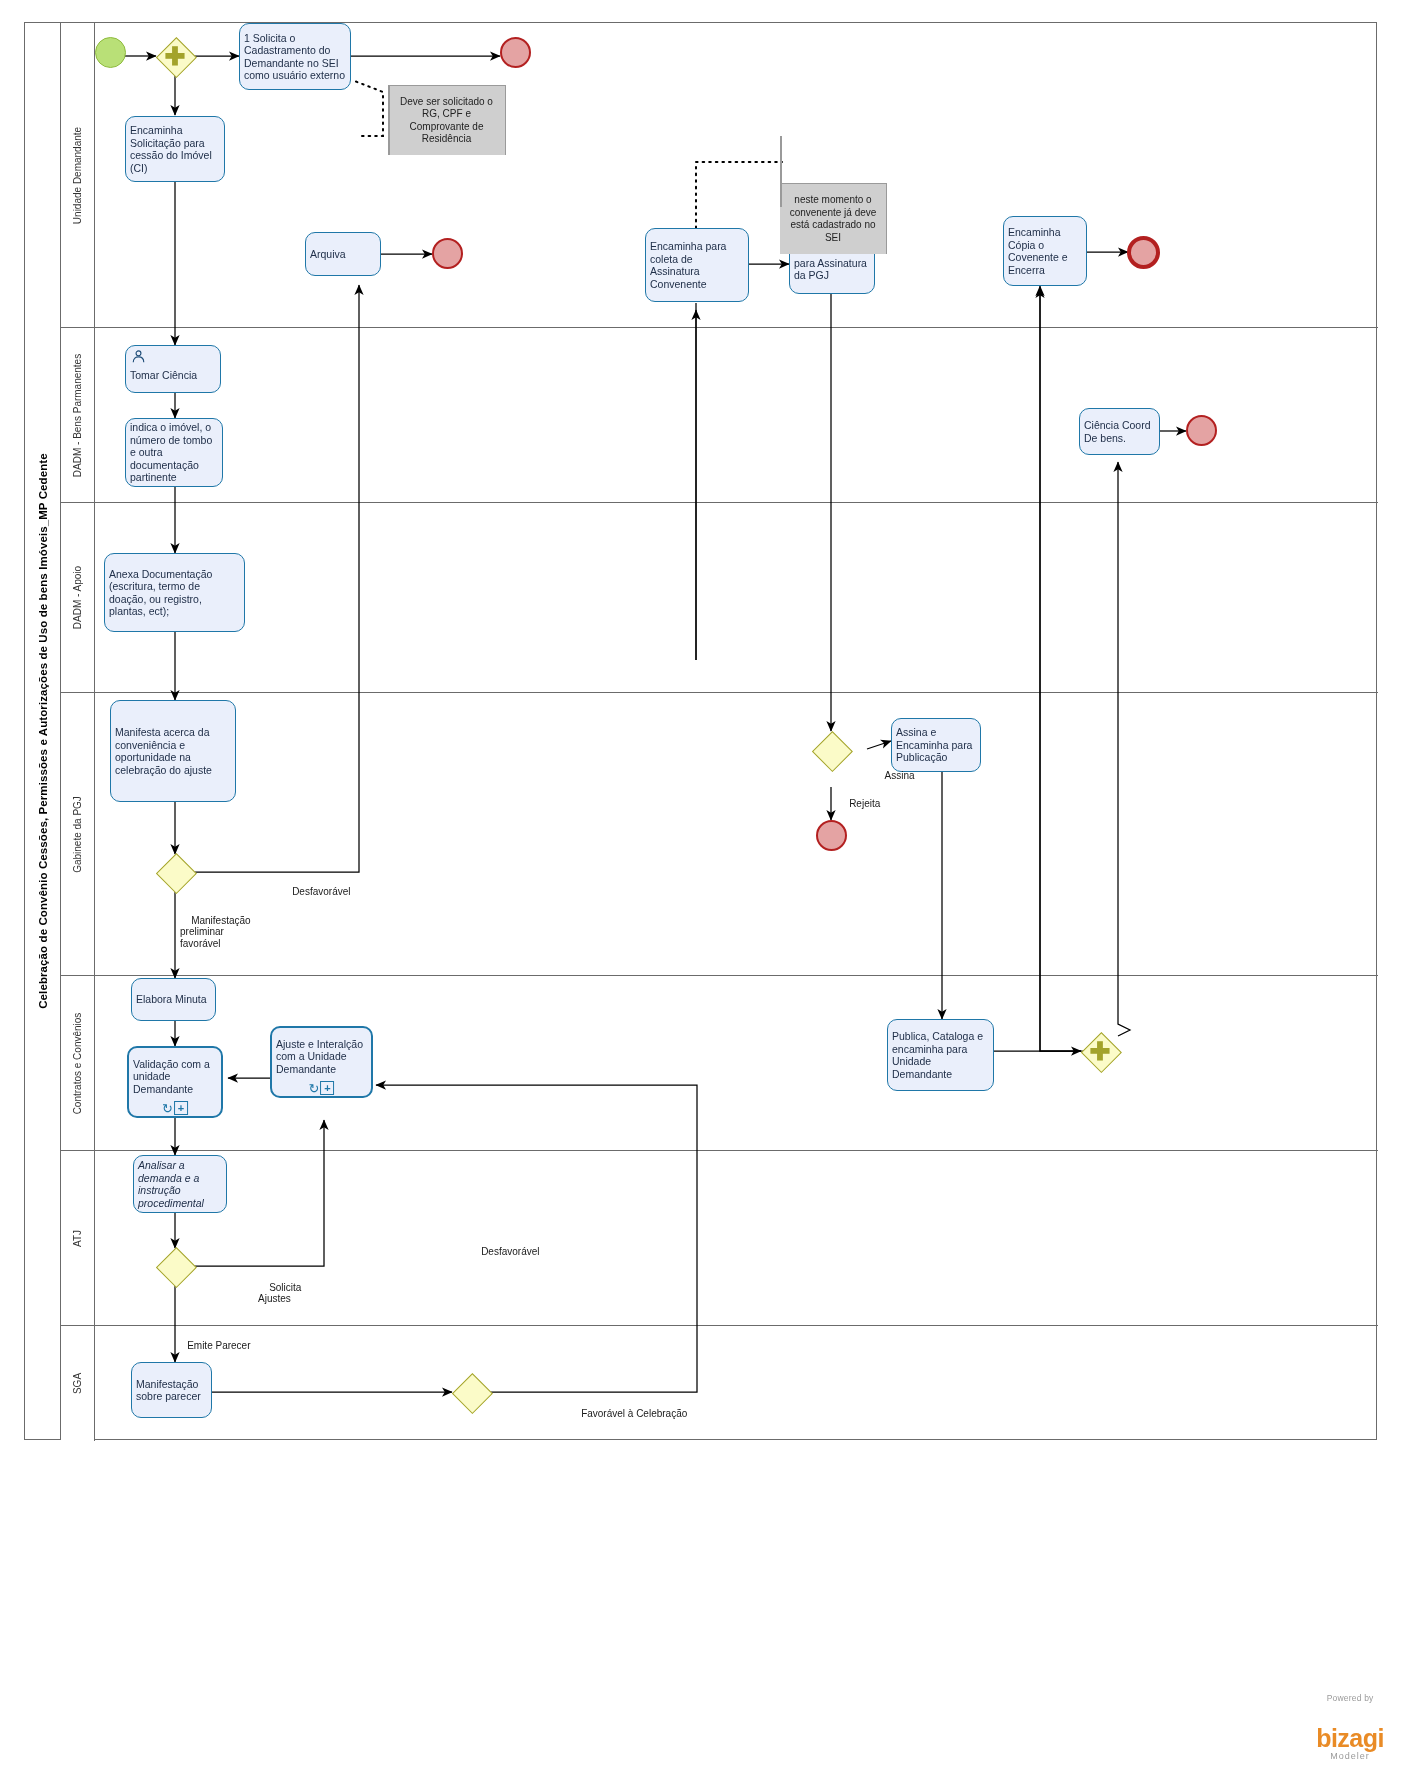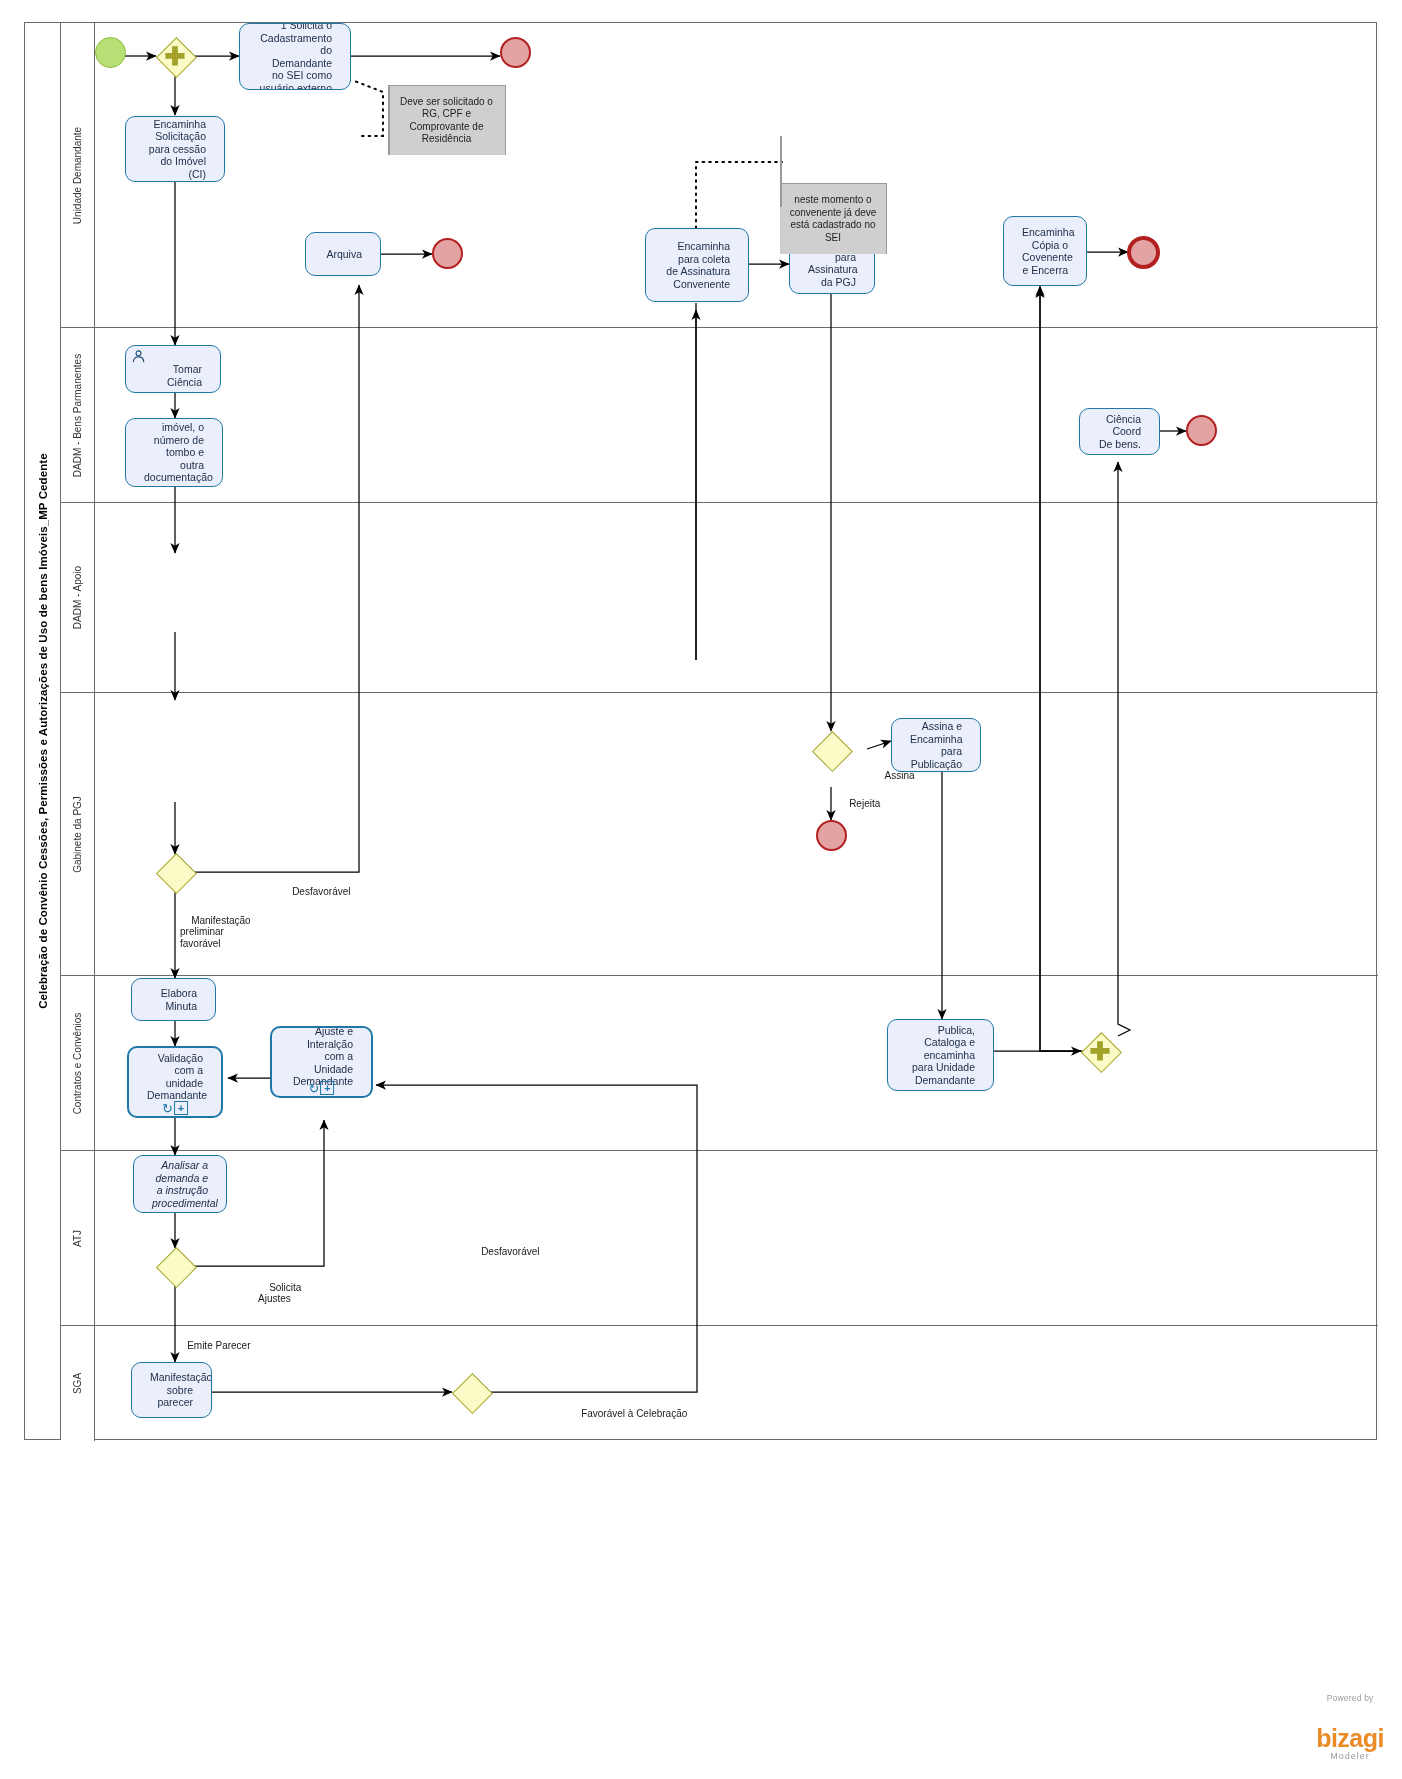--- a/index.html
+++ b/index.html
@@ -25,22 +25,22 @@
     display:flex;align-items:center;justify-content:center;background:#fff;
   }
   .lane-label span{transform:rotate(-90deg);white-space:nowrap;font-size:10px;color:#333;}
 
   
   .task{
     position:absolute;box-sizing:border-box;
     background:#eaeffb;
     border:1.6px solid #1f77a8;border-radius:10px;
     display:flex;align-items:center;justify-content:center;
-    text-align:right;font-size:10.5px;line-height:12.5px;color:#21304a;
-    padding:3px 18px;overflow:hidden;
+    text-align:left;font-size:10.5px;line-height:12.5px;color:#21304a;
+    padding:3px 4px;overflow:hidden;
   }
   .task.thick{border-width:2.6px;}
   .task .tlabel{display:block;width:100%;}
 
   .task-badges{position:absolute;bottom:1px;left:50%;transform:translateX(-50%);
     display:flex;align-items:center;gap:1px;color:#1f77a8;}
   .badge-loop{font-size:13px;line-height:11px;}
   .badge-sub{width:12px;height:12px;border:1.4px solid #1f77a8;display:flex;
     align-items:center;justify-content:center;font-size:11px;line-height:10px;font-weight:bold;}
   .task-usericon{position:absolute;left:5px;top:3px;color:#1f4d78;}
@@ -277,21 +277,27 @@
   </div>
 
   <div class="task" style="left:125px;top:418px;width:98px;height:69px;">
     <span class="tlabel">indica o imóvel, o número de tombo e outra documentação partinente</span>
   </div>
 
   <div class="task" style="left:1079px;top:408px;width:81px;height:47px;">
     <span class="tlabel">Ciência  Coord De bens.</span>
   </div>
 
-
+  <div class="task" style="left:104px;top:553px;width:141px;height:79px;">
+    <span class="tlabel">Anexa Documentação (escritura, termo de doação, ou registro, plantas, ect);</span>
+  </div>
+
+  <div class="task" style="left:110px;top:700px;width:126px;height:102px;">
+    <span class="tlabel">Manifesta acerca da conveniência e oportunidade na celebração do ajuste</span>
+  </div>
 
   <div class="task" style="left:891px;top:718px;width:90px;height:54px;">
     <span class="tlabel">Assina e Encaminha para Publicação</span>
   </div>
 
   <div class="task" style="left:131px;top:978px;width:85px;height:43px;">
     <span class="tlabel">Elabora Minuta</span>
   </div>
 
   <div class="task thick" style="left:127px;top:1046px;width:96px;height:72px;">

